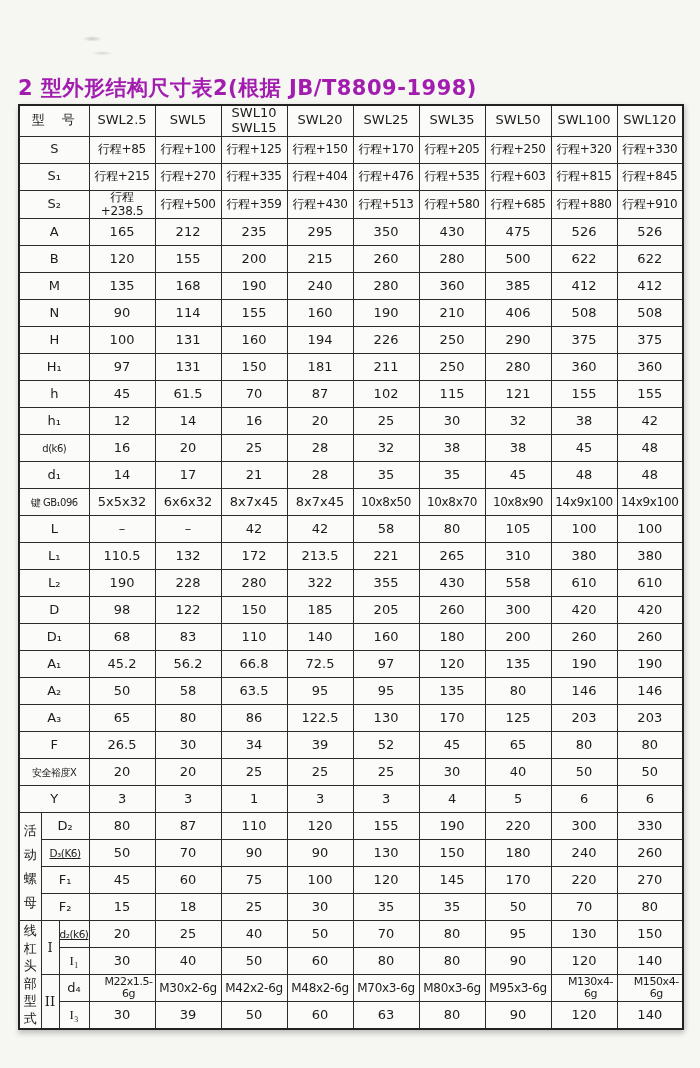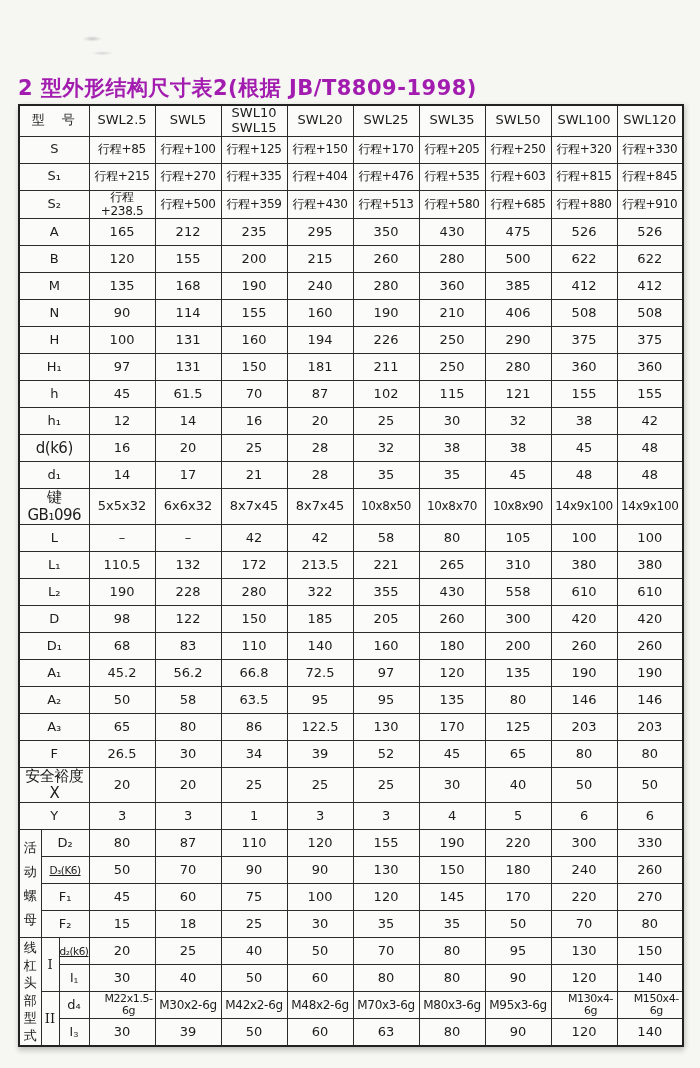--- a/index.html
+++ b/index.html
@@ -38,34 +38,34 @@
     padding:0 1px;
     overflow:hidden;
     height:26px;
     font-size:13px;
     line-height:1.15;
   }
   table.dim{border:2.4px solid #222;}
   thead th{height:40px;font-size:13.5px;white-space:pre-line;}
   th.model-label{letter-spacing:2px;}
   th.row-label{font-size:13px;}
-  th.row-label.long{font-size:15px;letter-spacing:-0.5px;text-align:center;}
+  th.row-label.long{font-size:10px;letter-spacing:-0.5px;text-align:center;}
   td.val{font-size:13px;}
   td.val.mid{font-size:12px;letter-spacing:-0.3px;}
   td.val.small{font-size:11px;letter-spacing:-0.4px;padding-left:14px;}
   th.group-label{
     font-size:12px;white-space:pre;padding:0;
     letter-spacing:0;font-weight:normal;
   }
   th.group-label.g1{line-height:24px;}
   th.group-label.g2{line-height:17.5px;}
   th.numeral{font-family:"DejaVu Serif","Liberation Serif",serif;font-size:14px;}
   th.sub-label{font-size:12.5px;}
   th.sub-label.tiny{font-size:10.5px;letter-spacing:-0.5px;padding:0;text-decoration:underline;}
-  th.sub-label.serif{font-family:Liberation Sans, sans-serif;}
+  th.sub-label.serif{font-family:Liberation Serif, serif;}
 </style>
 </head>
 <body>
 
 <div class="scan-smudge"></div>
 
 <h1 class="page-title">2 型外形结构尺寸表2(根据 JB/T8809-1998)</h1>
 
 <table class="dim">
   <colgroup>

